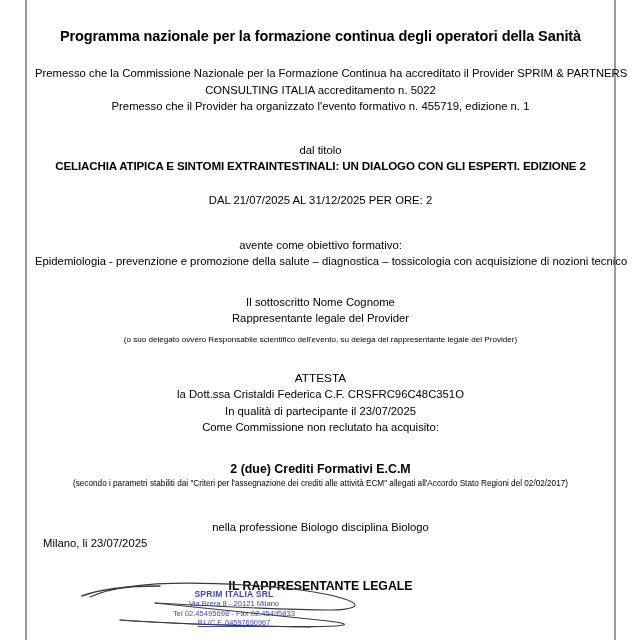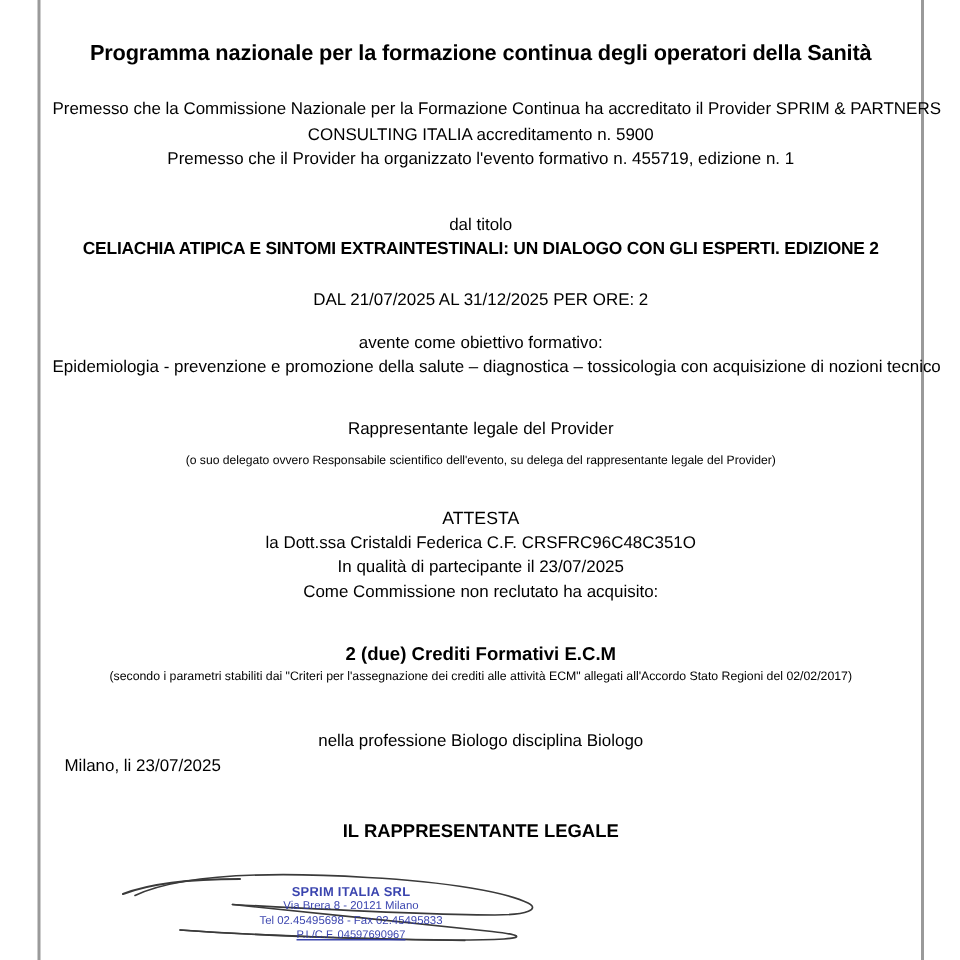--- a/index.html
+++ b/index.html
@@ -57,21 +57,21 @@
   .line {
     text-align: center;
     font-size: 11.3px;
     line-height: 16.5px;
     white-space: nowrap;
   }
 
   .gap-premise   { margin-top: 21px; }
   .gap-titolo    { margin-top: 27px; }
   .gap-dal       { margin-top: 18px; }
-  .gap-obiettivo { margin-top: 12px; }
+  .gap-obiettivo { margin-top: 28px; }
   .gap-sottos    { margin-top: 24px; }
   .gap-attesta   { margin-top: 24px; }
   .gap-crediti   { margin-top: 25px; }
   .gap-prof      { margin-top: 29px; }
   .gap-milano    { }
   .gap-rappr     { margin-top: 27px; }
 
   .event-title {
     text-align: center;
     font-size: 11.6px;
@@ -154,39 +154,40 @@
 
   <div class="page-border-left"></div>
   <div class="page-border-right"></div>
 
   <div class="content">
 
     <div class="doc-title">Programma nazionale per la formazione continua degli operatori della Sanità</div>
 
     <div class="block gap-premise">
       <div class="line">Premesso che la Commissione Nazionale per la Formazione Continua ha accreditato il Provider SPRIM &amp; PARTNERS</div>
-      <div class="line">CONSULTING ITALIA accreditamento n. 5900</div>
+      <div class="line">CONSULTING ITALIA accreditamento n. 5022</div>
       <div class="line">Premesso che il Provider ha organizzato l'evento formativo n. 455719, edizione n. 1</div>
     </div>
 
     <div class="block gap-titolo">
       <div class="line">dal titolo</div>
       <div class="event-title">CELIACHIA ATIPICA E SINTOMI EXTRAINTESTINALI: UN DIALOGO CON GLI ESPERTI. EDIZIONE 2</div>
     </div>
 
     <div class="block gap-dal">
       <div class="line">DAL 21/07/2025 AL 31/12/2025 PER ORE: 2</div>
     </div>
 
     <div class="block gap-obiettivo">
       <div class="line">avente come obiettivo formativo:</div>
       <div class="line">Epidemiologia - prevenzione e promozione della salute – diagnostica – tossicologia con acquisizione di nozioni tecnico</div>
     </div>
 
     <div class="block gap-sottos">
+      <div class="line">Il sottoscritto Nome Cognome</div>
       <div class="line">Rappresentante legale del Provider</div>
       <div class="fineprint">(o suo delegato ovvero Responsabile scientifico dell'evento, su delega del rappresentante legale del Provider)</div>
     </div>
 
     <div class="block gap-attesta">
       <div class="attesta-head">ATTESTA</div>
       <div class="line">la Dott.ssa Cristaldi Federica C.F. CRSFRC96C48C351O</div>
       <div class="line">In qualità di partecipante il 23/07/2025</div>
       <div class="line">Come Commissione non reclutato ha acquisito:</div>
     </div>

